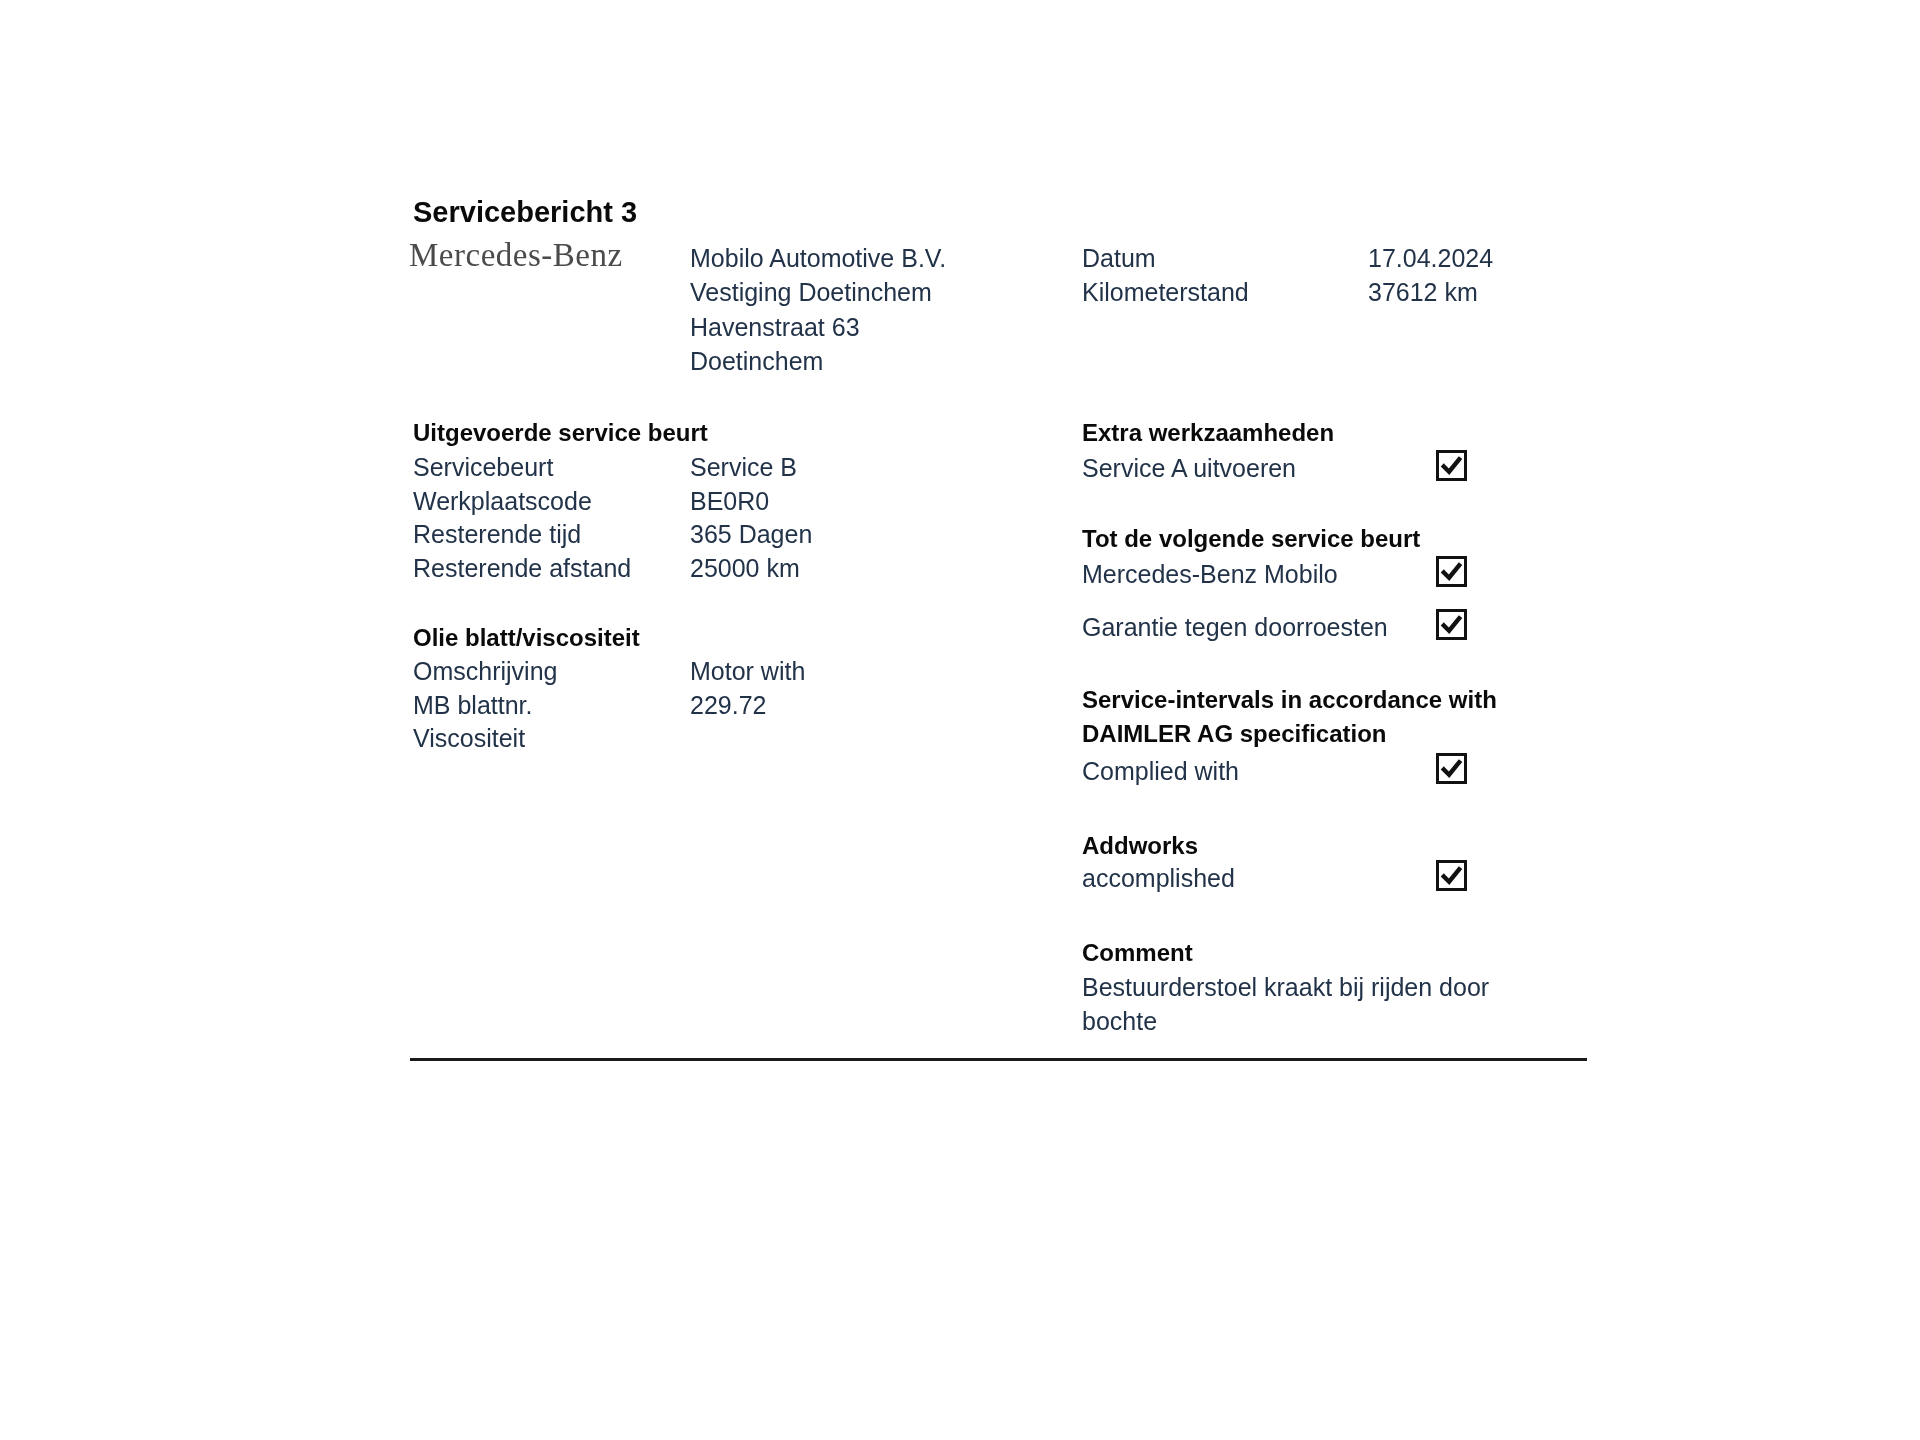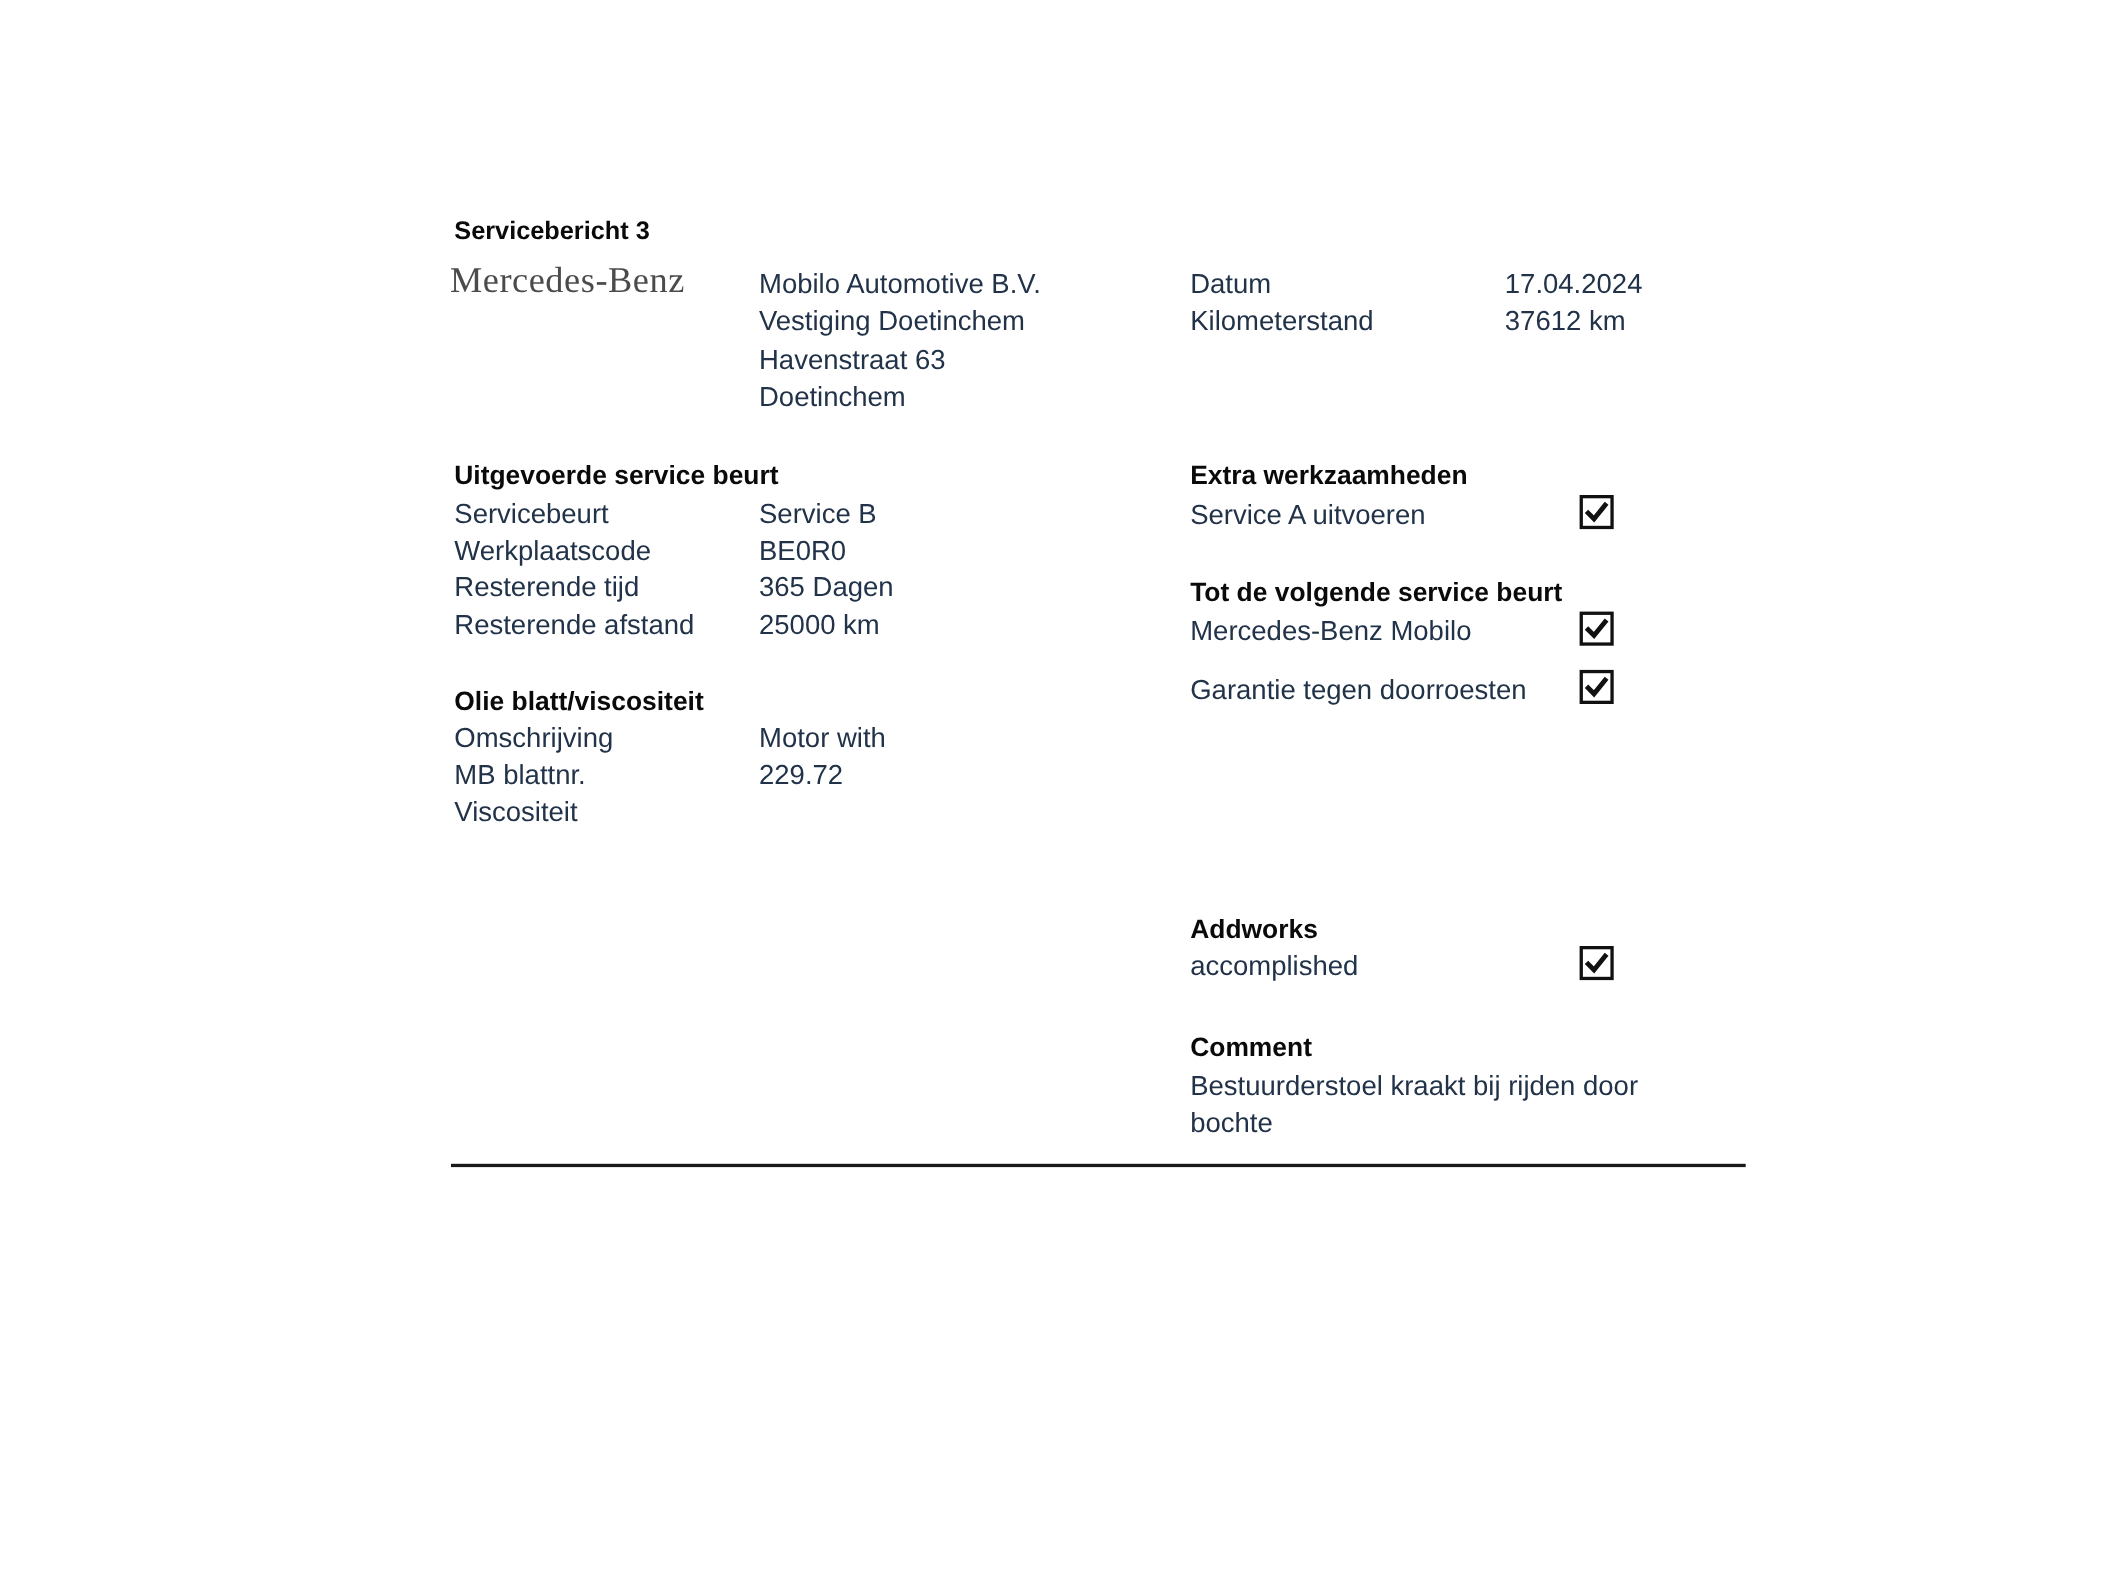--- a/index.html
+++ b/index.html
@@ -8,21 +8,21 @@
     position:relative;
     width:1920px; height:1440px;
     background:#ffffff;
     font-family:"Liberation Sans", sans-serif;
     color:#223349;
     overflow:hidden;
   }
   .abs { position:absolute; }
   .doc-title {
     left:413px; top:196px;
-    font-size:23px; font-weight:bold; color:#0a0a0a;
+    font-size:29px; font-weight:bold; color:#0a0a0a;
     white-space:nowrap;
   }
   .brand {
     left:409px; top:237px;
     font-family:"Liberation Serif", serif;
     font-size:33px; color:#4b4b4b;
     letter-spacing:0.5px;
     white-space:nowrap;
   }
   .dealer-block {
@@ -156,20 +156,32 @@
     <div class="check-row" style="margin-top:19px;">
       <div class="clabel">Garantie tegen doorroesten</div>
       <div class="checkbox">
         <svg viewBox="0 0 24 24">
           <path d="M4 13 L9.5 18.5 L20 5.5" stroke="#111111" stroke-width="4.6" fill="none" stroke-linecap="square"></path>
         </svg>
       </div>
     </div>
   </div>
 
+  <div class="abs section" style="left:1082px; top:683px;">
+    <div class="heading heading2">Service-intervals in accordance with</div>
+    <div class="heading heading2">DAIMLER AG specification</div>
+    <div class="check-row" style="margin-top:4px;">
+      <div class="clabel">Complied with</div>
+      <div class="checkbox">
+        <svg viewBox="0 0 24 24">
+          <path d="M4 13 L9.5 18.5 L20 5.5" stroke="#111111" stroke-width="4.6" fill="none" stroke-linecap="square"></path>
+        </svg>
+      </div>
+    </div>
+  </div>
 
   <div class="abs section" style="left:1082px; top:830px;">
     <div class="heading tight">Addworks</div>
     <div class="check-row">
       <div class="clabel">accomplished</div>
       <div class="checkbox">
         <svg viewBox="0 0 24 24">
           <path d="M4 13 L9.5 18.5 L20 5.5" stroke="#111111" stroke-width="4.6" fill="none" stroke-linecap="square"></path>
         </svg>
       </div>

